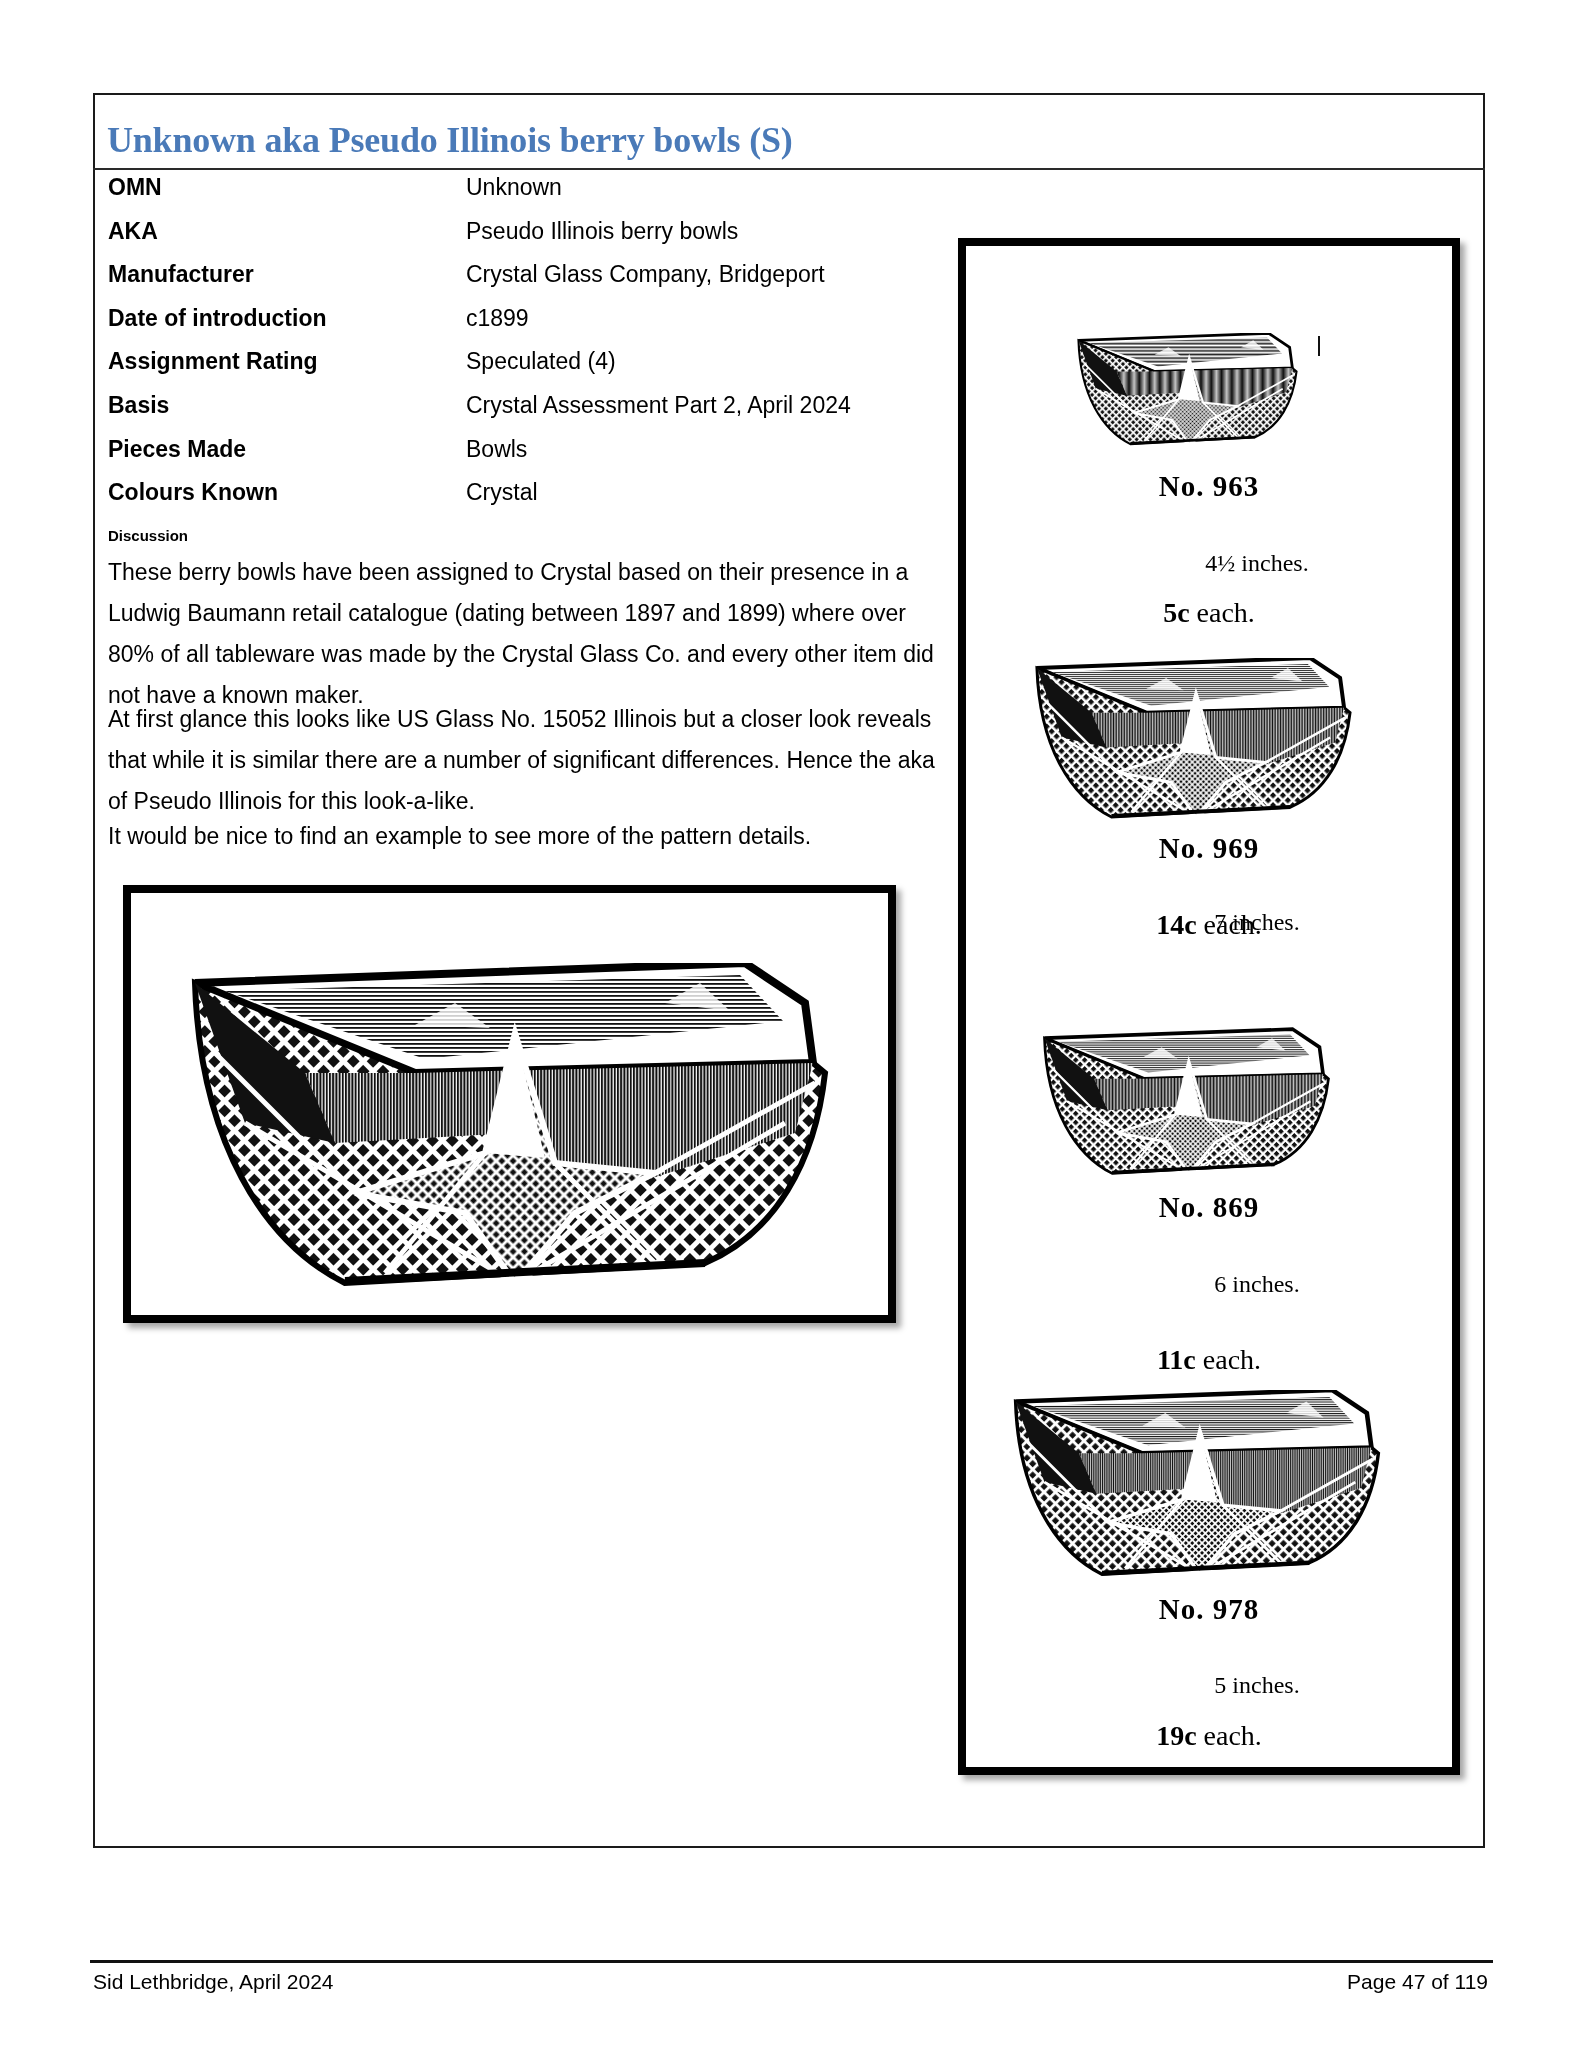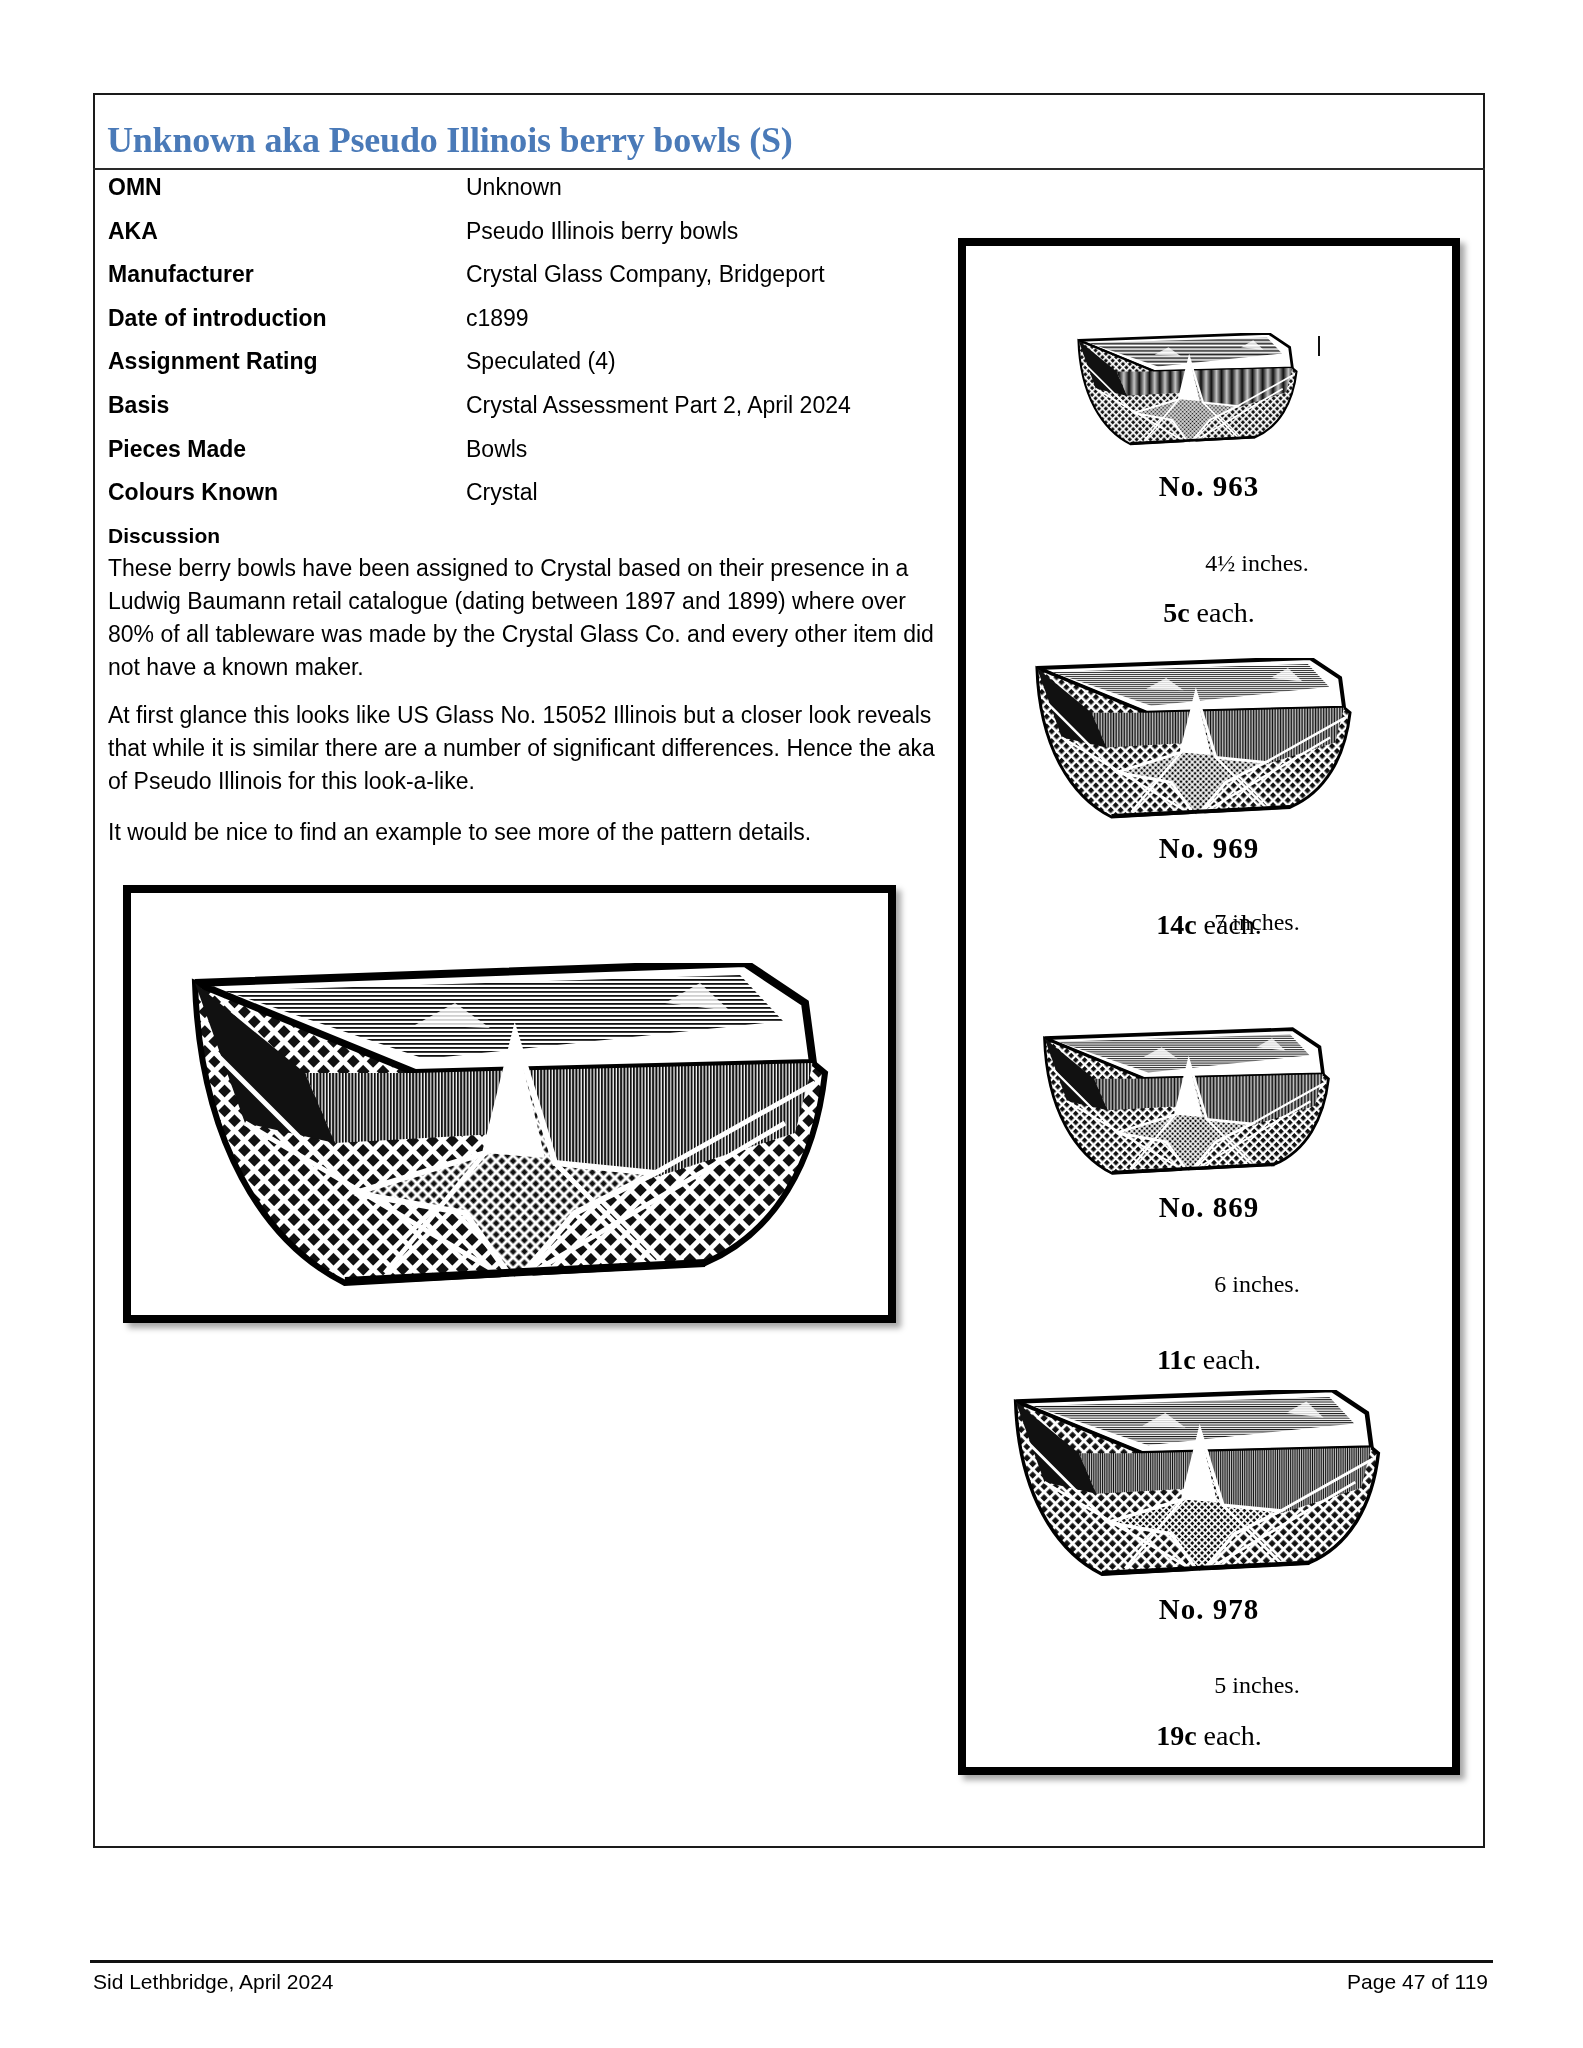--- a/index.html
+++ b/index.html
@@ -3,22 +3,22 @@
 <meta charset="utf-8">
 <style>
   html, body { margin: 0; padding: 0; background: #ffffff; }
   body { width: 1583px; height: 2048px; position: relative; overflow: hidden; font-family: "Liberation Sans", sans-serif; color: #000; }
   .frame { position: absolute; left: 93px; top: 93px; width: 1392px; height: 1755px; border: 2px solid #1a1a1a; box-sizing: border-box; }
   .title { position: absolute; left: 107px; top: 116px; font-family: "Liberation Serif", serif; font-weight: bold; font-size: 36px; color: #4a7ab8; white-space: nowrap; letter-spacing: -0.2px; line-height: 48px; }
   .title-rule { position: absolute; left: 93px; top: 168px; width: 1392px; height: 2px; background: #2a2a2a; }
   .row { position: absolute; left: 108px; height: 30px; font-size: 23px; line-height: 30px; white-space: nowrap; }
   .row .label { position: absolute; left: 0; font-weight: bold; }
   .row .value { position: absolute; left: 358px; }
-  .disc-head { position: absolute; left: 108px; top: 521px; font-size: 21px; font-weight: bold; line-height: 30px; }
-  .para { position: absolute; left: 108px; width: 830px; font-size: 23px; line-height: 33px; }
+  .disc-head { position: absolute; left: 108px; top: 521px; font-size: 15px; font-weight: bold; line-height: 30px; }
+  .para { position: absolute; left: 108px; width: 830px; font-size: 23px; line-height: 41px; }
   .imgbox { position: absolute; box-sizing: border-box; border: 8px solid #000; background: #fff; box-shadow: 5px 5px 6px rgba(0,0,0,0.35); }
   .catalog-item { position: absolute; left: 966px; width: 486px; text-align: center; font-family: "Liberation Serif", serif; }
   .cat-no { position: absolute; left: 0; width: 100%; font-weight: bold; font-size: 29px; letter-spacing: 1px; }
   .cat-size { position: absolute; left: 0; width: 100%; font-size: 24px; margin-left: 48px; }
   .cat-price { position: absolute; left: 0; width: 100%; font-size: 28px; margin-top: 16px; }
   .cat-price b { font-weight: bold; }
   .footer-rule { position: absolute; left: 90px; top: 1960px; width: 1403px; height: 3px; background: #111; }
   .footer-left { position: absolute; left: 93px; top: 1970px; font-size: 21px; font-family: "Liberation Sans", sans-serif; }
   .footer-right { position: absolute; right: 95px; top: 1970px; font-size: 21px; font-family: "Liberation Sans", sans-serif; }
   svg.bowl { position: absolute; }

